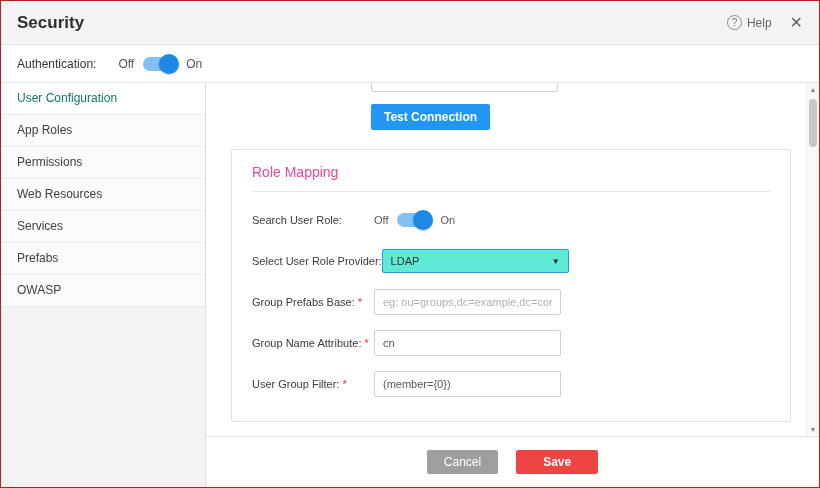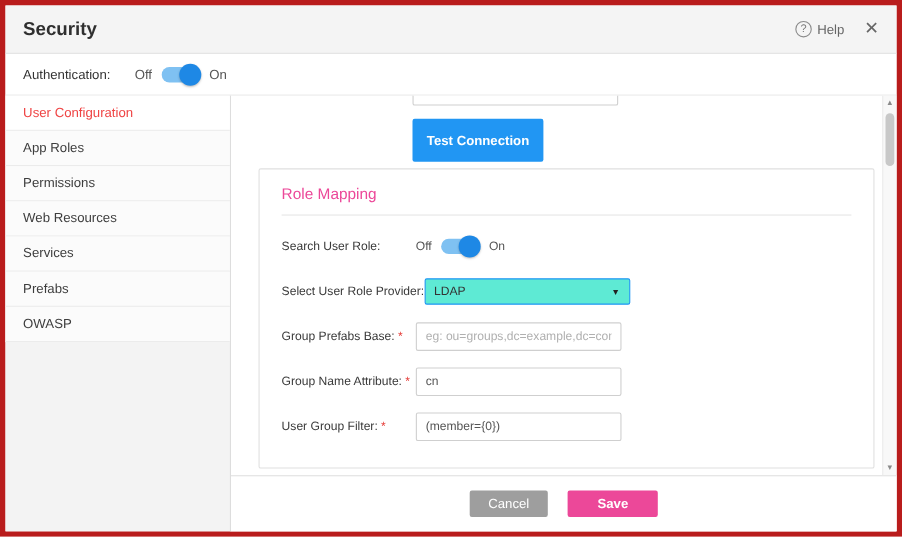--- a/index.html
+++ b/index.html
@@ -2,21 +2,21 @@
 <html><head>
 <meta charset="utf-8">
 <style>
   * { margin:0; padding:0; box-sizing:border-box; }
   html,body { width:820px; height:488px; }
   body {
     font-family:"Liberation Sans", sans-serif;
     background:#fff; overflow:hidden;
     color:#333;
   }
-  .app { width:820px; height:488px; display:flex; flex-direction:column; background:#fff; border:5px solid #b91c1c; }
+  .app { width:820px; height:488px; display:flex; flex-direction:column; background:#fff; border:1px solid #b91c1c; }
 
   
   .header {
     height:44px; flex:0 0 44px; background:#f4f4f4; border-bottom:1px solid #e2e2e2;
     display:flex; align-items:center; padding:0 16px;
   }
   .header-title { font-size:17px; font-weight:bold; color:#2f2f2f; }
   .header-right { margin-left:auto; display:flex; align-items:center; gap:18px; }
   .help { display:flex; align-items:center; gap:5px; font-size:12px; color:#666; cursor:pointer; }
   .help-circle {
@@ -45,34 +45,34 @@
 
   
   .body { flex:1; display:flex; min-height:0; }
 
   .sidebar { width:205px; flex:0 0 205px; background:#f3f3f3; border-right:1px solid #ddd; }
   .side-item {
     height:32px; line-height:31px; padding:0 16px; font-size:12px; color:#3d3d3d;
     background:#fbfbfb; border-bottom:1px solid #ebebeb; cursor:pointer;
     white-space:nowrap; overflow:hidden;
   }
-  .side-item.active { background:#ffffff; color:#ef4444; }
+  .side-item.active { background:#ffffff; color:#0f766e; }
 
   .content { flex:1; display:flex; flex-direction:column; background:#fff; min-width:0; }
   .scroll-area { position:relative; flex:1; overflow:hidden; }
 
   
   .partial-input {
     position:absolute; left:165px; top:-4px; width:187px; height:13px;
     background:#fff; border:1px solid #cfcfcf; border-radius:0 0 2px 2px;
   }
 
   .btn { border:none; border-radius:2px; cursor:pointer; font-family:"Liberation Sans",sans-serif; }
   .test-conn {
-    position:absolute; left:165px; top:21px; height:39px; padding:0 13px;
+    position:absolute; left:165px; top:21px; height:26px; padding:0 13px;
     background:#2196f3; color:#fff; font-size:12px; font-weight:bold;
   }
 
   
   .panel {
     position:absolute; left:25px; top:66px; width:560px;
     border:1px solid #e0e0e0; border-radius:2px; background:#fff;
     padding:14px 20px 24px 20px;
   }
   .panel-title { font-size:14px; color:#ec4899; padding-bottom:11px; border-bottom:1px solid #e6e6e6; }
@@ -109,21 +109,21 @@
     position:absolute; left:2px; top:16px; width:8px; height:48px;
     background:#c8c8c8; border-radius:4px; cursor:pointer;
   }
 
   
   .footer {
     flex:0 0 51px; border-top:1px solid #e0e0e0; background:#fff;
     display:flex; align-items:center; justify-content:center; gap:18px; padding:0 20px;
   }
   .btn-cancel { background:#9e9e9e; color:#fff; font-size:12px; height:24px; padding:0 17px; }
-  .btn-save { background:#ec4899; color:#fff; font-size:12px; font-weight:bold; height:24px; padding:0 27px; }
+  .btn-save { background:#ef4444; color:#fff; font-size:12px; font-weight:bold; height:24px; padding:0 27px; }
 </style>
 </head>
 <body>
 
 <div class="app">
 
   <div class="header">
     <div class="header-title">Security</div>
     <div class="header-right">
       <div class="help">

